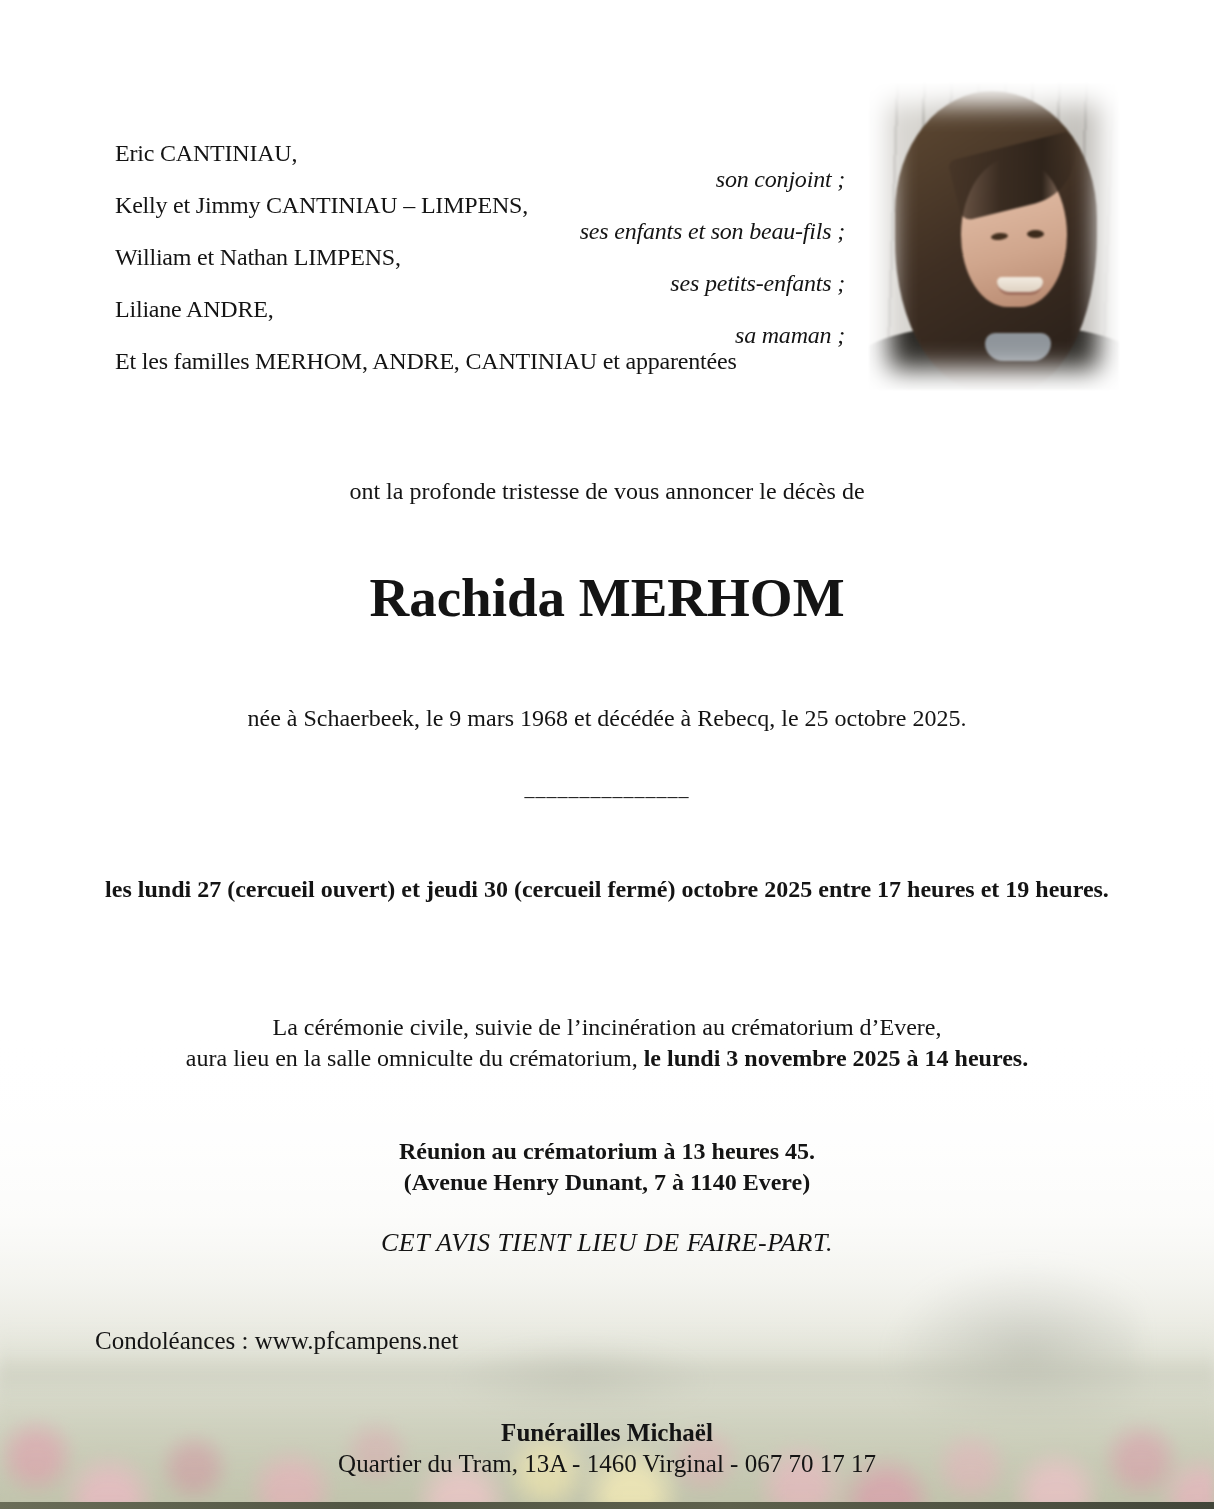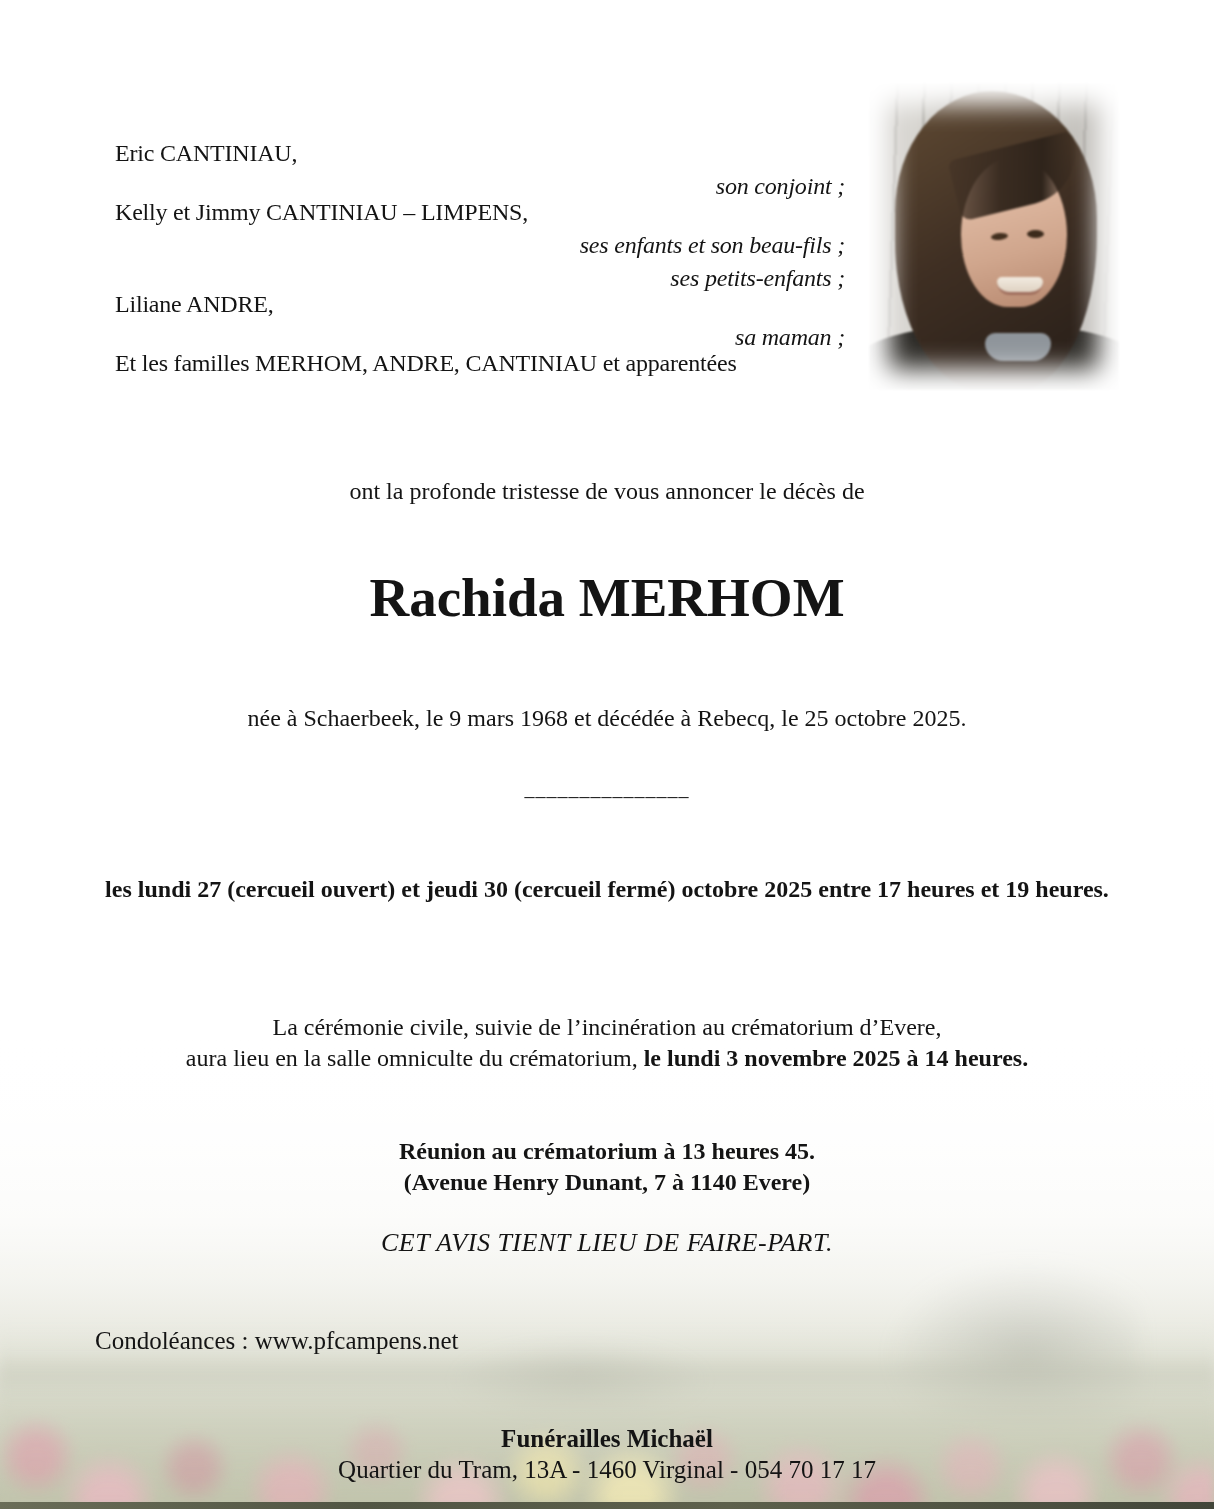--- a/index.html
+++ b/index.html
@@ -8,21 +8,21 @@
     font-family:"Liberation Serif","DejaVu Serif",serif;color:#141414;
   }
   .page{position:absolute;inset:0;border-radius:23px;}
 
   
   .family{
     position:absolute;left:115px;top:140px;width:730px;
     font-size:24px;line-height:26px;letter-spacing:-0.2px;z-index:3;
   }
   .family .l{text-align:left;}
-  .family .r{text-align:right;font-style:italic;margin-top:7px;}
+  .family .r{text-align:right;font-style:italic;}
 
   
   .photo{position:absolute;left:864px;top:78px;width:260px;height:317px;z-index:2;}
   .photo-inner{position:absolute;inset:5px;overflow:hidden;filter:blur(1.2px);}
   .curtain{position:absolute;inset:0;
     background:
       repeating-linear-gradient(92deg,rgba(110,108,102,0.28) 0 3px,rgba(255,255,255,0) 3px 27px),
       linear-gradient(90deg,#c7c4bf 0%,#d8d6d1 18%,#bdbab5 44%,#d3d1cc 68%,#b3b0ab 100%);}
   .shoulders{position:absolute;left:-14px;top:242px;width:286px;height:84px;
     border-radius:45% 45% 0 0;
@@ -50,21 +50,21 @@
   
   .center{position:absolute;left:0;width:100%;text-align:center;z-index:3;}
   #intro{top:478px;font-size:24px;}
   #title{top:566px;font-size:55px;font-weight:bold;letter-spacing:0;}
   #dates{top:705px;font-size:24px;}
   #divider{top:777px;font-size:20px;letter-spacing:1px;}
   #repose{top:874px;font-size:24px;line-height:31px;}
   #ceremony{top:1012px;font-size:24px;line-height:31px;}
   #meeting{top:1088px;font-size:24px;line-height:31px;font-weight:bold;margin-top:48px;}
   #notice{top:1228px;font-size:26px;font-style:italic;letter-spacing:0.5px;}
-  #footer{top:1417px;font-size:25px;line-height:31px;margin-top:6px;}
+  #footer{top:1417px;font-size:25px;line-height:31px;}
   .b{font-weight:bold;}
   #condolences{position:absolute;left:95px;top:1327px;font-size:25px;z-index:3;}
 
   
   .meadow{position:absolute;left:0;top:1030px;width:100%;height:479px;z-index:1;}
   .meadow-base{position:absolute;inset:0;
     background:linear-gradient(to bottom,
       rgba(250,250,248,0) 0%,rgba(236,236,228,0.5) 40%,
       rgba(214,215,198,0.8) 66%,#c9cbb6 85%,#bfc2ab 100%);}
   .treeline{position:absolute;left:0;top:322px;width:100%;height:46px;filter:blur(6px);
@@ -125,20 +125,21 @@
       <div class="collar"></div>
     </div>
     <div class="photo-feather"></div>
   </div>
 
   <div class="family">
     <div class="l">Eric CANTINIAU,</div>
     <div class="r">son conjoint ;</div>
     <div class="l">Kelly et Jimmy CANTINIAU – LIMPENS,</div>
     <div class="r">ses enfants et son beau-fils ;</div>
+    <div class="l">William et Nathan LIMPENS,</div>
     <div class="r">ses petits-enfants ;</div>
     <div class="l">Liliane ANDRE,</div>
     <div class="r">sa maman ;</div>
     <div class="l">Et les familles MERHOM, ANDRE, CANTINIAU et apparentées</div>
   </div>
 
   <div class="center" id="intro">ont la profonde tristesse de vous annoncer le décès de</div>
 
   <div class="center" id="title">Rachida MERHOM</div>
 
@@ -159,16 +160,16 @@
     <div>Réunion au crématorium à 13 heures 45.</div>
     <div>(Avenue Henry Dunant, 7 à 1140 Evere)</div>
   </div>
 
   <div class="center" id="notice">CET AVIS TIENT LIEU DE FAIRE-PART.</div>
 
   <div id="condolences">Condoléances : www.pfcampens.net</div>
 
   <div class="center" id="footer">
     <div class="b">Funérailles Michaël</div>
-    <div>Quartier du Tram, 13A - 1460 Virginal - 054 70 17 17</div>
+    <div>Quartier du Tram, 13A - 1460 Virginal - 067 70 17 17</div>
   </div>
 
 </div>
 
 </body></html>

